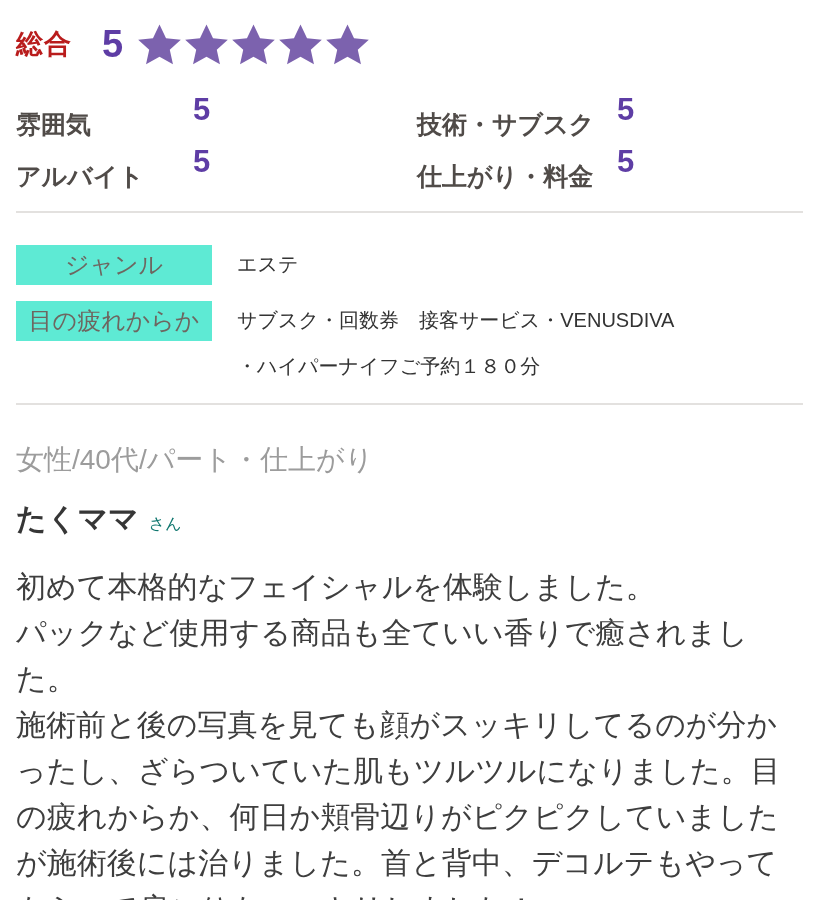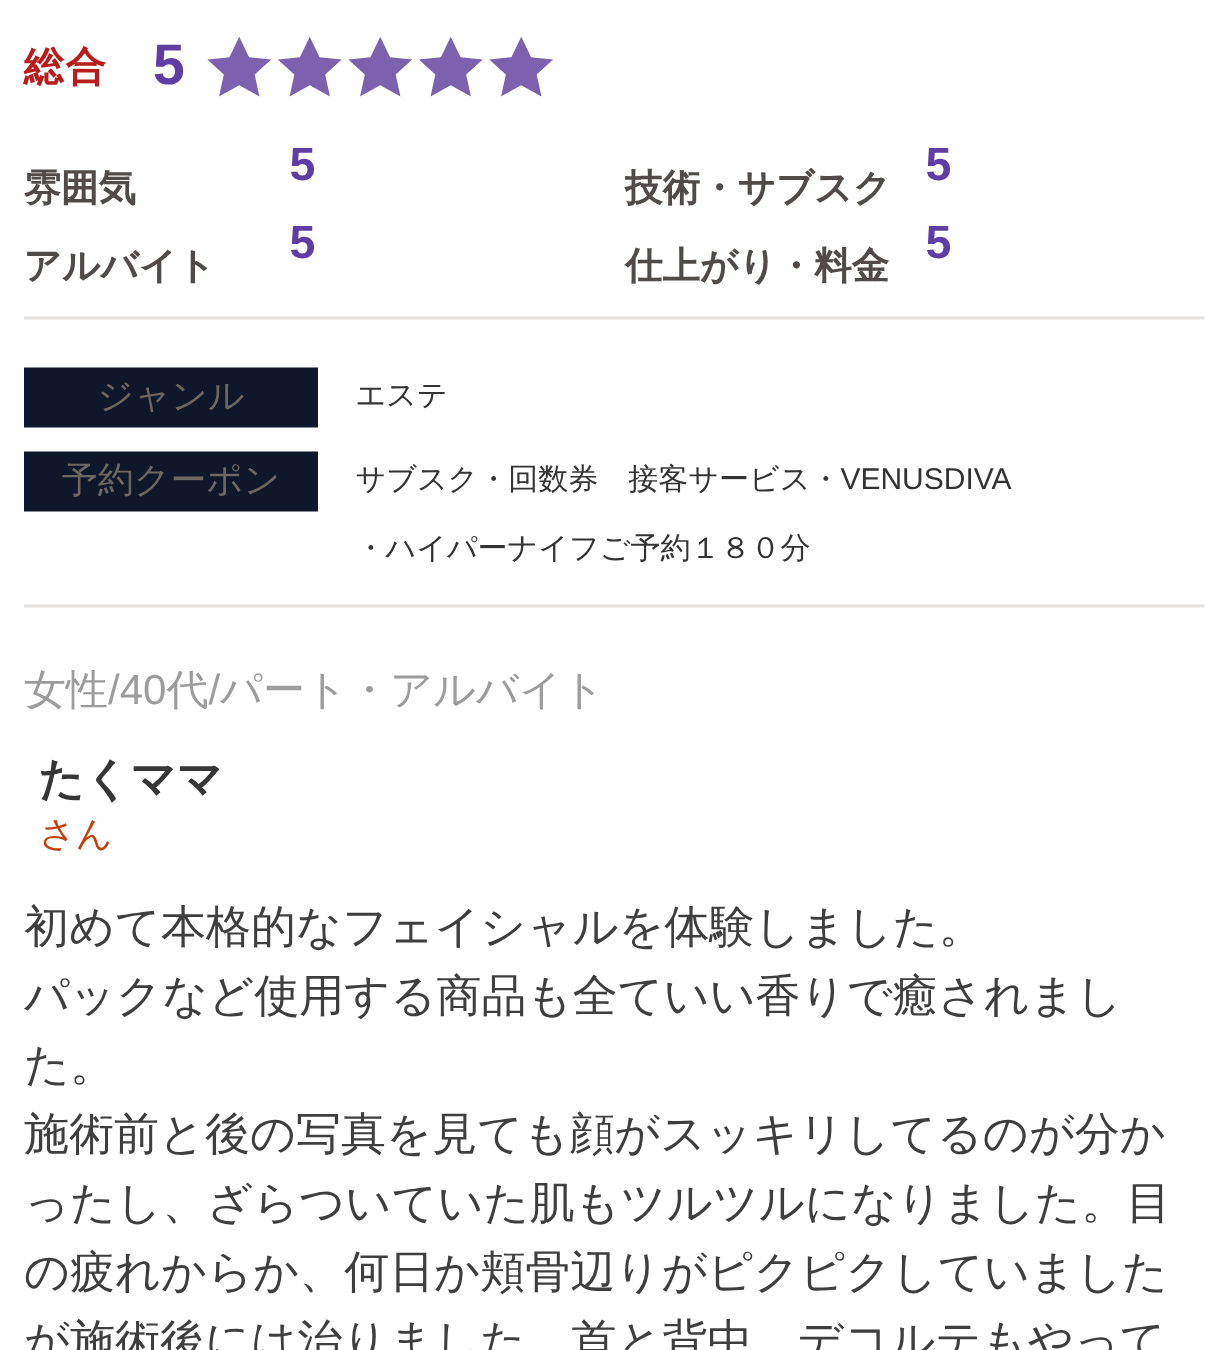--- a/index.html
+++ b/index.html
@@ -29,34 +29,34 @@
 
   .divider { border: none; border-top: 2px solid #e3e1df; }
   .divider.first  { margin-top: 23px; }
   .divider.second { margin-top: 11px; }
 
   
   .details { margin-top: 32px; }
   .detail-row { display: flex; align-items: flex-start; margin-bottom: 14px; }
   .detail-tag {
     width: 196px; height: 40px; flex: 0 0 196px;
-    background: #0f172a; color: #6e6660;
+    background: #5eead4; color: #6e6660;
     font-size: 24px; line-height: 40px; text-align: center;
   }
   .detail-value {
     margin-left: 25px; font-size: 20px; color: #333;
     line-height: 46px; margin-top: -4px;
     white-space: pre-line; flex: 1;
   }
 
   
   .profile { margin-top: 36px; font-size: 28px; font-weight: 500; color: #9c9c9c; }
-  .name-row { margin-top: 20px; display: flex; align-items: baseline; flex-direction: column; }
+  .name-row { margin-top: 20px; display: flex; align-items: baseline; }
   .reviewer-name { font-size: 30px; font-weight: 700; color: #363636; }
-  .name-suffix { font-size: 24px; color: #c2410c; margin-left: 10px; }
+  .name-suffix { font-size: 16px; color: #0f766e; margin-left: 10px; }
   .review-body {
     margin-top: 24px; width: 787px;
     font-size: 30px; line-height: 46px; color: #3e3e3e;
     white-space: pre-line; word-break: normal;
   }
 </style>
 </head>
 <body>
 
 <div class="page">
@@ -99,29 +99,29 @@
   </div>
 
   <hr class="divider first">
 
   <div class="details">
     <div class="detail-row">
       <span class="detail-tag">ジャンル</span>
       <span class="detail-value">エステ</span>
     </div>
     <div class="detail-row">
-      <span class="detail-tag">予約クーポン</span>
+      <span class="detail-tag">目の疲れからか</span>
       <span class="detail-value">サブスク・回数券　接客サービス・VENUSDIVA
 ・ハイパーナイフご予約１８０分</span>
     </div>
   </div>
 
   <hr class="divider second">
 
-  <div class="profile">女性/40代/パート・アルバイト</div>
+  <div class="profile">女性/40代/パート・仕上がり</div>
 
   <div class="name-row">
     <span class="reviewer-name">たくママ</span>
     <span class="name-suffix">さん</span>
   </div>
 
   <div class="review-body">初めて本格的なフェイシャルを体験しました。
 パックなど使用する商品も全ていい香りで癒されました。
 施術前と後の写真を見ても顔がスッキリしてるのが分かったし、ざらついていた肌もツルツルになりました。目の疲れからか、何日か頬骨辺りがピクピクしていましたが施術後には治りました。首と背中、デコルテもやってもらって肩こりもスッキリしました！</div>
 

